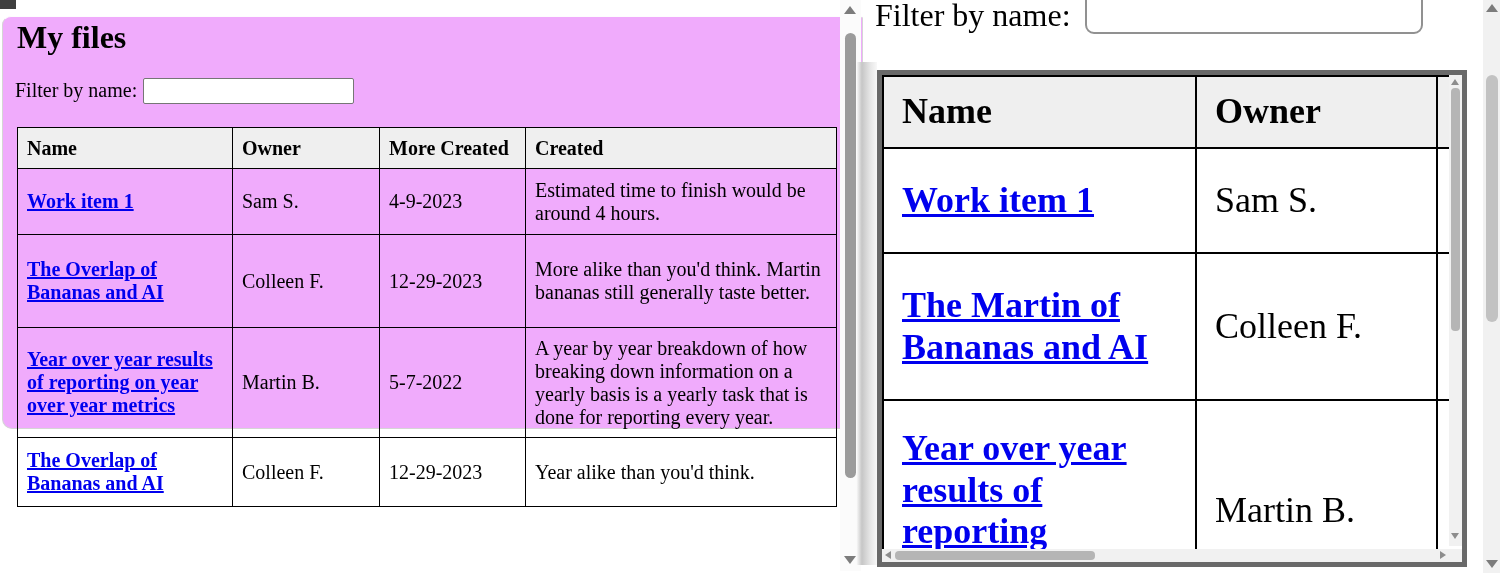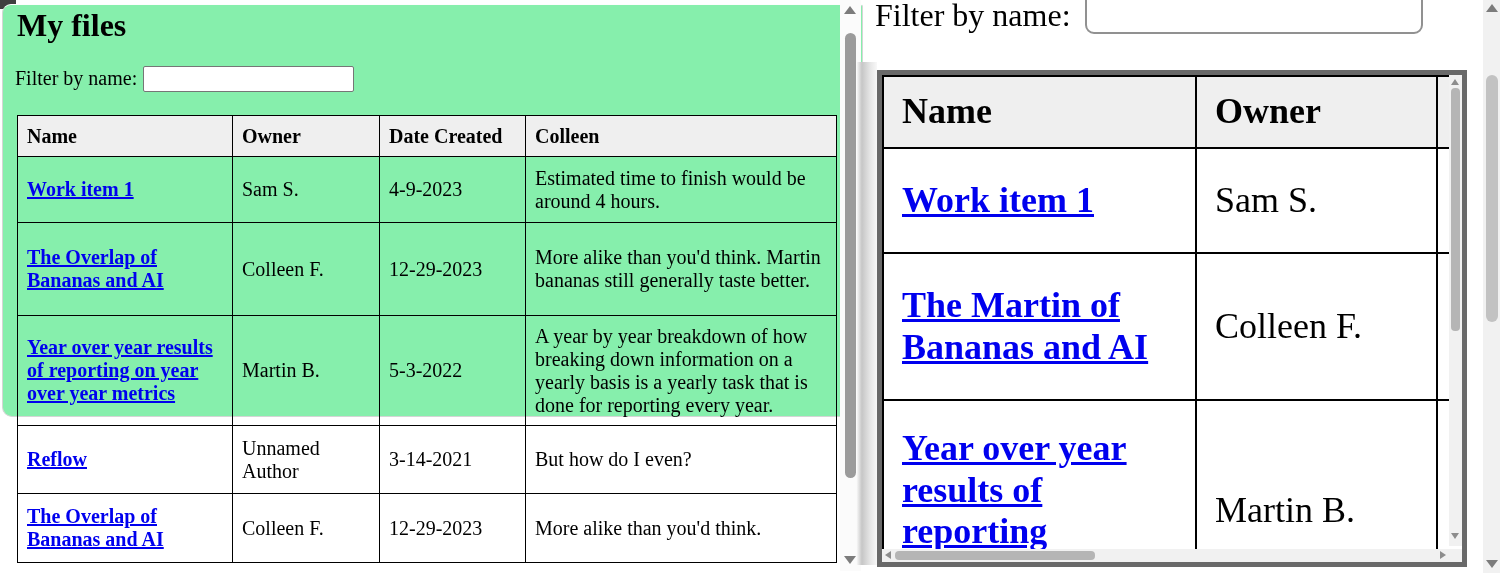--- a/index.html
+++ b/index.html
@@ -2,21 +2,21 @@
 <html><head>
 <meta charset="utf-8">
 <style>
   * { margin:0; padding:0; box-sizing:border-box; }
   html,body { width:1500px; height:573px; overflow:hidden; background:#fff;
     font-family:"Liberation Serif","DejaVu Serif",serif; }
   .abs { position:absolute; }
 
   
   #corner-notch { left:0; top:0; width:16px; height:9px; background:#3f3f3f; z-index:1; }
-  #left-window { left:2px; top:4px; width:861px; height:413px; background:#86efac;
+  #left-window { left:2px; top:16px; width:861px; height:413px; background:#f0abfc;
     border:1px solid #d5d5d5; border-top-color:#fdfdfd;
     border-radius:9px 3px 3px 10px; z-index:2; }
   #lw-title { left:14px; top:4px; font-size:32px; font-weight:bold; color:#000; line-height:1.05; }
   #lw-filter-label { left:12px; top:62px; font-size:20px; color:#000; }
   #lw-filter-input { left:140px; top:61px; width:211px; height:26px; border:1px solid #767676;
     border-radius:2px; background:#fff; font-size:17px; padding:0 4px;
     font-family:"Liberation Serif","DejaVu Serif",serif; }
 
   table { border-collapse:collapse; table-layout:fixed; }
   #left-table { left:14px; top:110px; width:819px; font-size:20px; line-height:1.15; }
@@ -85,52 +85,46 @@
     <colgroup>
         <col style="width:215px">
         <col style="width:147px">
         <col style="width:146px">
         <col style="width:311px">
       </colgroup>
     <tbody>
         <tr style="height:41px">
       <th>Name</th>
       <th>Owner</th>
-      <th>Date Created</th>
-      <th>Colleen</th>
+      <th>More Created</th>
+      <th>Created</th>
     </tr>
     <tr style="height:66px">
       <td><a href="#" class="doclink">Work item 1</a></td>
       <td>Sam S.</td>
       <td>4-9-2023</td>
       <td>Estimated time to finish would be around 4 hours.</td>
     </tr>
     <tr style="height:93px">
       <td><a href="#" class="doclink">The Overlap of Bananas and AI</a></td>
       <td>Colleen F.</td>
       <td>12-29-2023</td>
       <td>More alike than you'd think. Martin bananas still generally taste better.</td>
     </tr>
     <tr style="height:110px">
       <td><a href="#" class="doclink">Year over year results of reporting on year over year metrics</a></td>
       <td>Martin B.</td>
-      <td>5-3-2022</td>
+      <td>5-7-2022</td>
       <td>A year by year breakdown of how breaking down information on a yearly basis is a yearly task that is done for reporting every year.</td>
-    </tr>
-    <tr style="height:68px">
-      <td><a href="#" class="doclink">Reflow</a></td>
-      <td>Unnamed Author</td>
-      <td>3-14-2021</td>
-      <td>But how do I even?</td>
     </tr>
     <tr style="height:69px">
       <td><a href="#" class="doclink">The Overlap of Bananas and AI</a></td>
       <td>Colleen F.</td>
       <td>12-29-2023</td>
-      <td>More alike than you'd think.</td>
+      <td>Year alike than you'd think.</td>
     </tr>
   </tbody>
     </table>
 </div>
 
 <div class="abs" id="lw-scroll">
   <div class="abs tri-up" id="lw-scroll-up"></div>
   <div class="abs" id="lw-scroll-thumb"></div>
   <div class="abs tri-down" id="lw-scroll-down"></div>
 </div>

